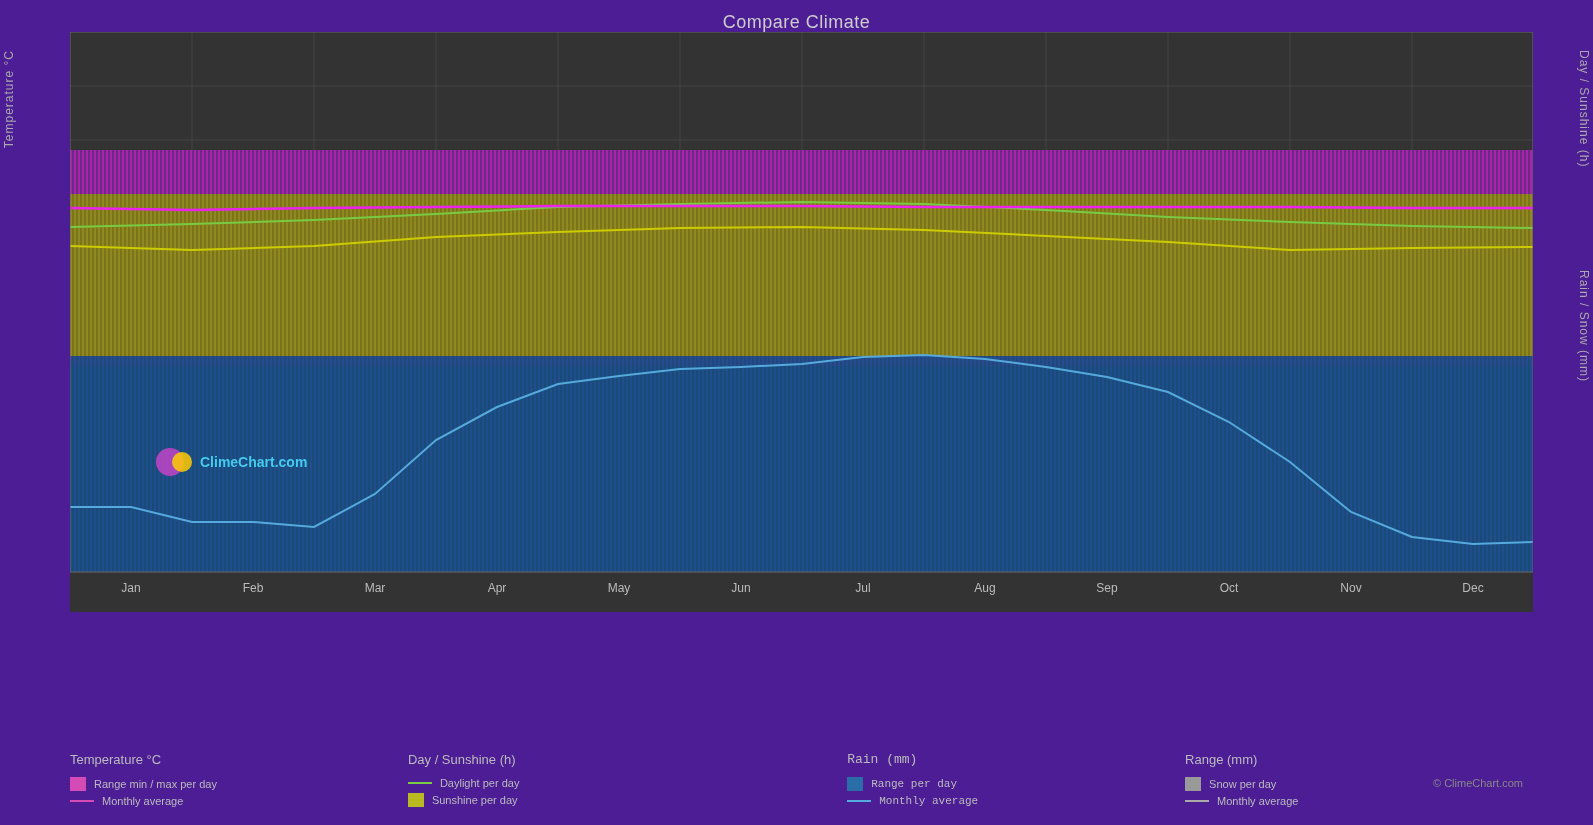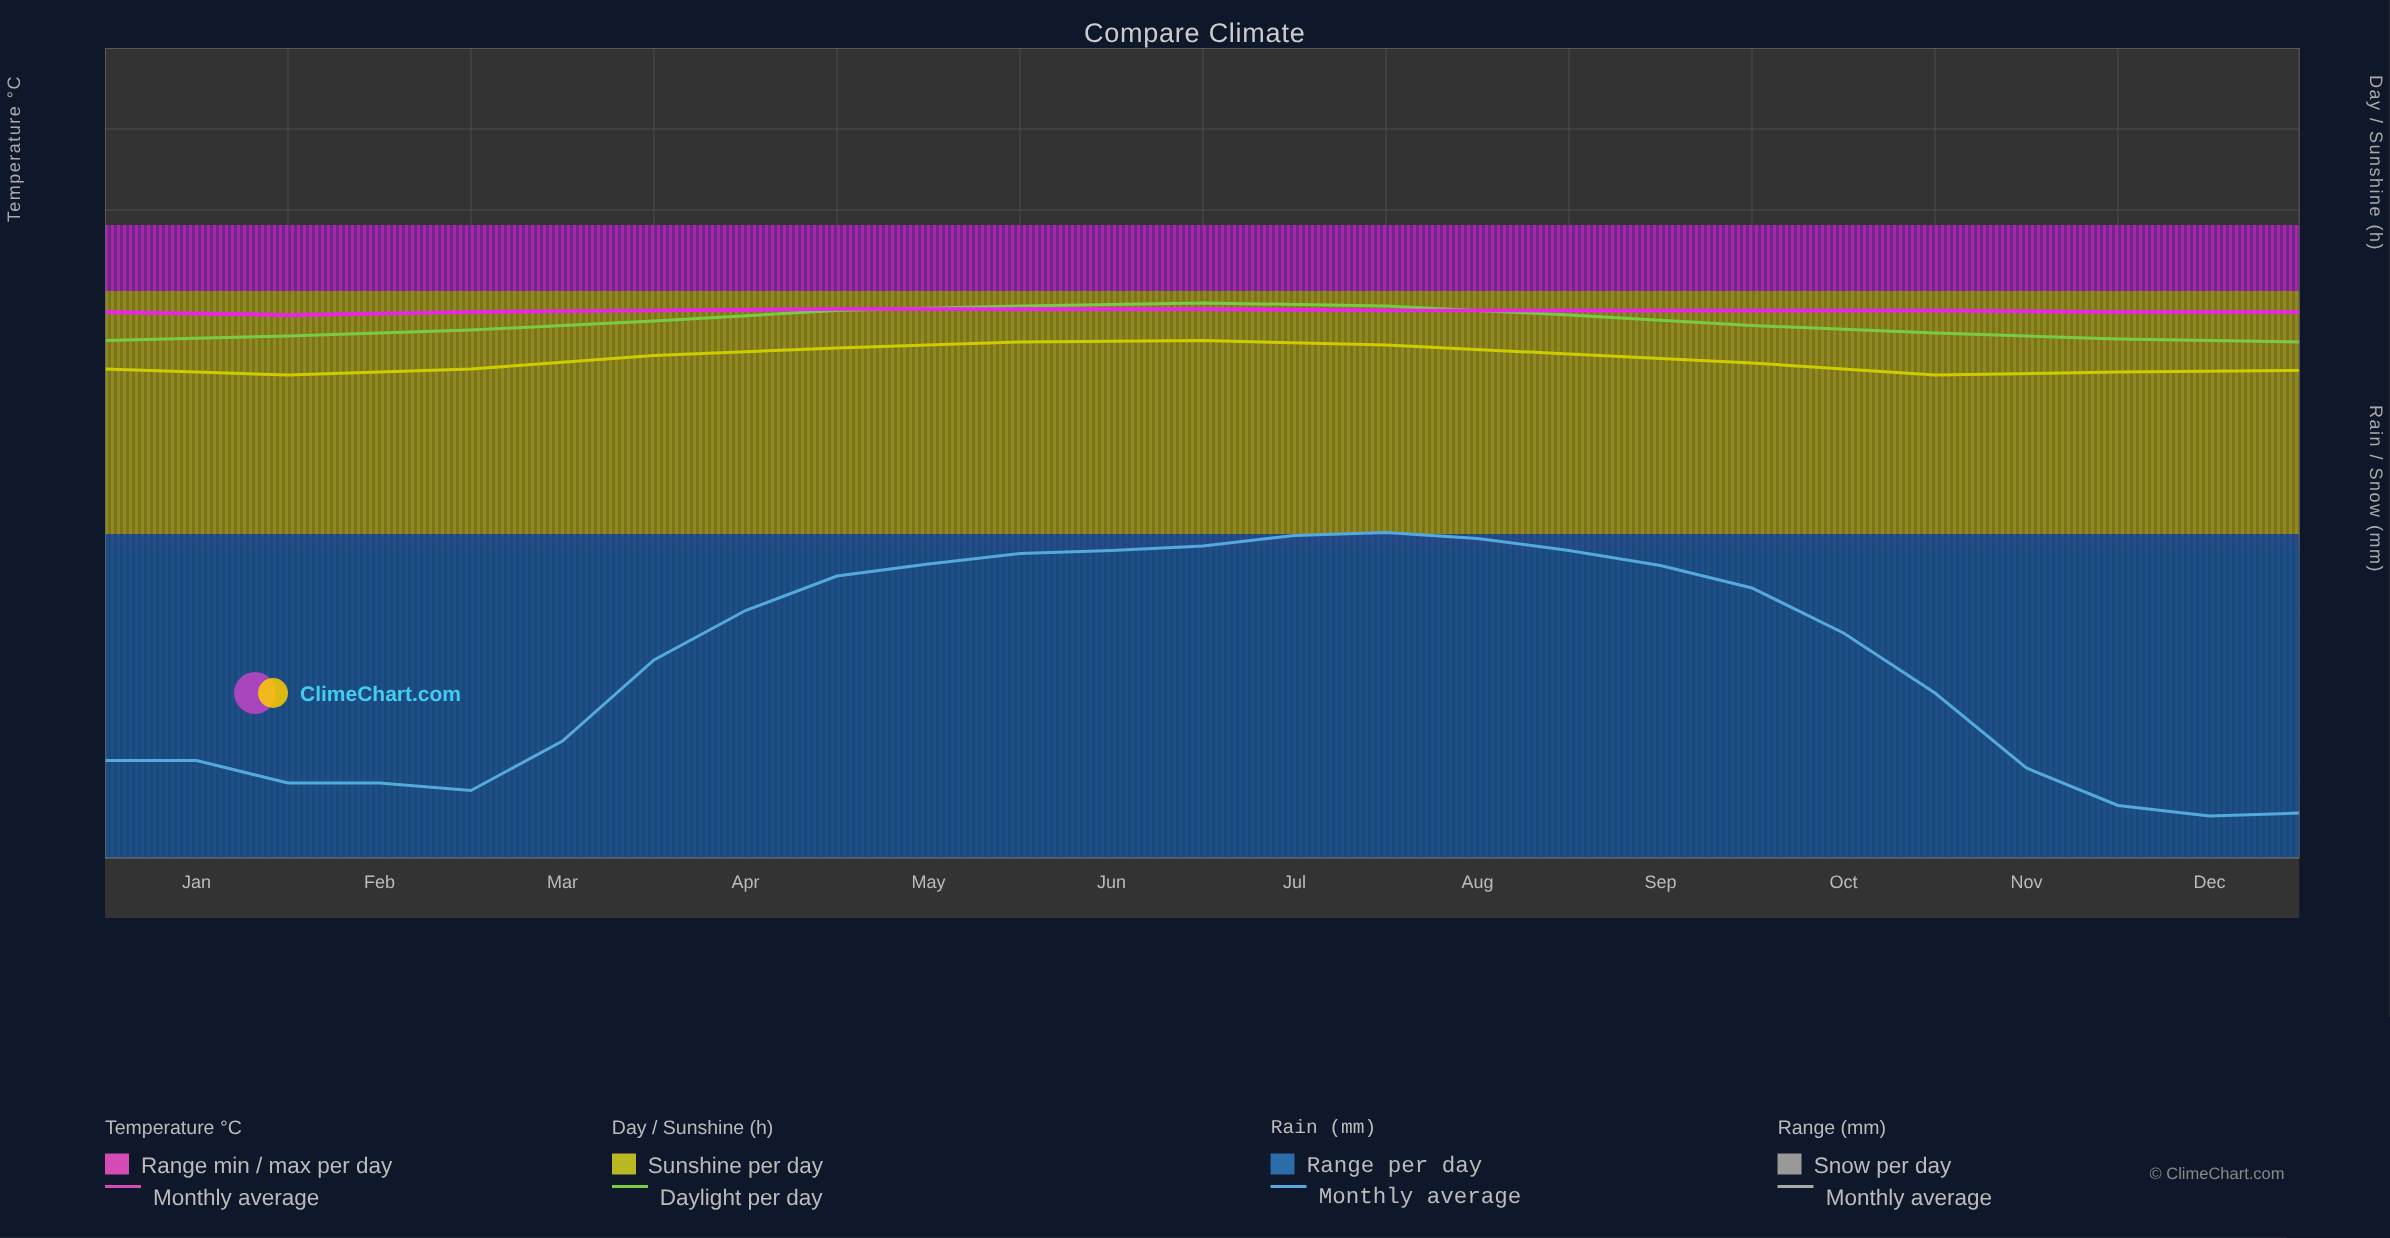--- a/index.html
+++ b/index.html
@@ -8,21 +8,21 @@
       width: 1593px;
       height: 825px;
       font-family: Arial, sans-serif;
       color: #ccc;
       overflow: hidden;
     }
     .page-container {
       width: 1593px;
       height: 825px;
       position: relative;
-      background: #0f172a;
+      background: #4c1d95;
     }
     .title {
       text-align: center;
       color: #ccc;
       font-size: 18px;
       padding-top: 12px;
       letter-spacing: 0.5px;
     }
     .left-label {
       position: absolute;
@@ -58,23 +58,23 @@
       flex-direction: column;
       gap: 4px;
     }
     .legend-title {
       color: #bbb;
       font-size: 13px;
       margin-bottom: 6px;
     }
     .legend-item {
       display: flex;
-      align-items: flex-start;
+      align-items: center;
       gap: 8px;
-      font-size: 15px;
+      font-size: 11px;
       color: #bbb;
     }
     .legend-swatch {
       width: 18px;
       height: 12px;
       display: inline-block;
       flex-shrink: 0;
     }
     .legend-line {
       width: 24px;
@@ -270,27 +270,27 @@
       </div>
       <div class="legend-item">
         <span class="legend-line" style="background:#d44bb5; height:2px; width:24px; display:inline-block;"></span>
         <span>Monthly average</span>
       </div>
     </div>
 
     <div class="legend-column" style="flex:1.3;">
       <div class="legend-title">Day / Sunshine (h)</div>
       <div class="legend-item">
+        <span class="legend-line" style="background:#77cc44; height:2px; width:24px; display:inline-block;"></span>
+        <span>Daylight per day</span>
+      </div>
+      <div class="legend-item">
         <span class="legend-swatch" style="background:#b8b822; height:14px; width:16px; display:inline-block;"></span>
         <span>Sunshine per day</span>
       </div>
-      <div class="legend-item">
-        <span class="legend-line" style="background:#77cc44; height:2px; width:24px; display:inline-block;"></span>
-        <span>Daylight per day</span>
-      </div>
     </div>
 
     <div class="legend-column" style="flex:1;font-family:Liberation Mono, monospace;">
       <div class="legend-title">Rain (mm)</div>
       <div class="legend-item">
         <span class="legend-swatch" style="background:#2a6da8; height:14px; width:16px; display:inline-block;"></span>
         <span>Range per day</span>
       </div>
       <div class="legend-item">
         <span class="legend-line" style="background:#55aadd; height:2px; width:24px; display:inline-block;"></span>

